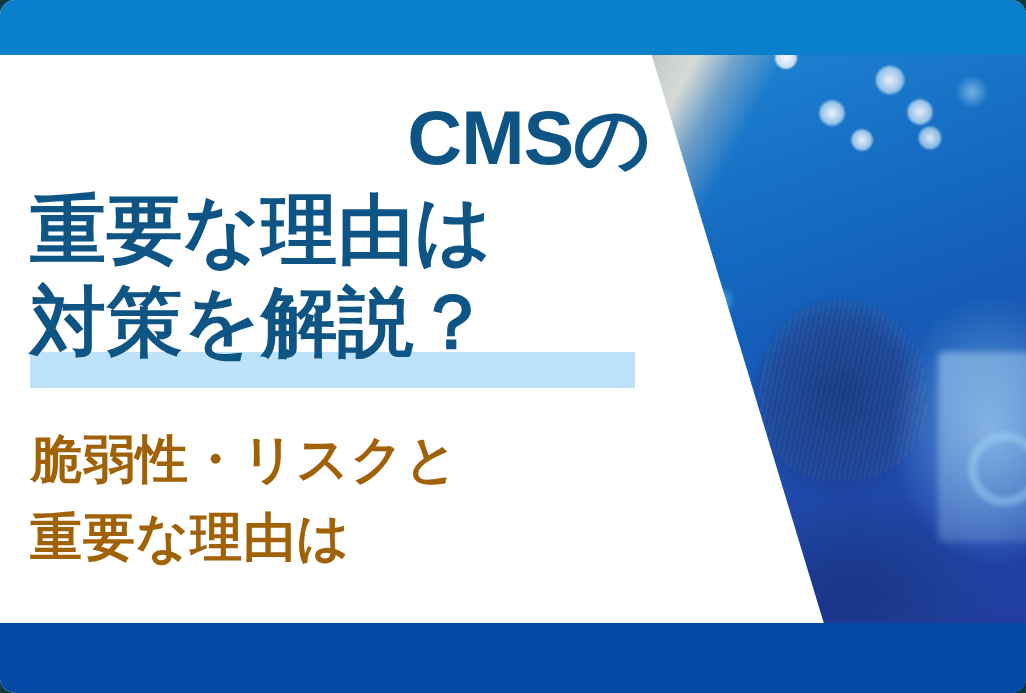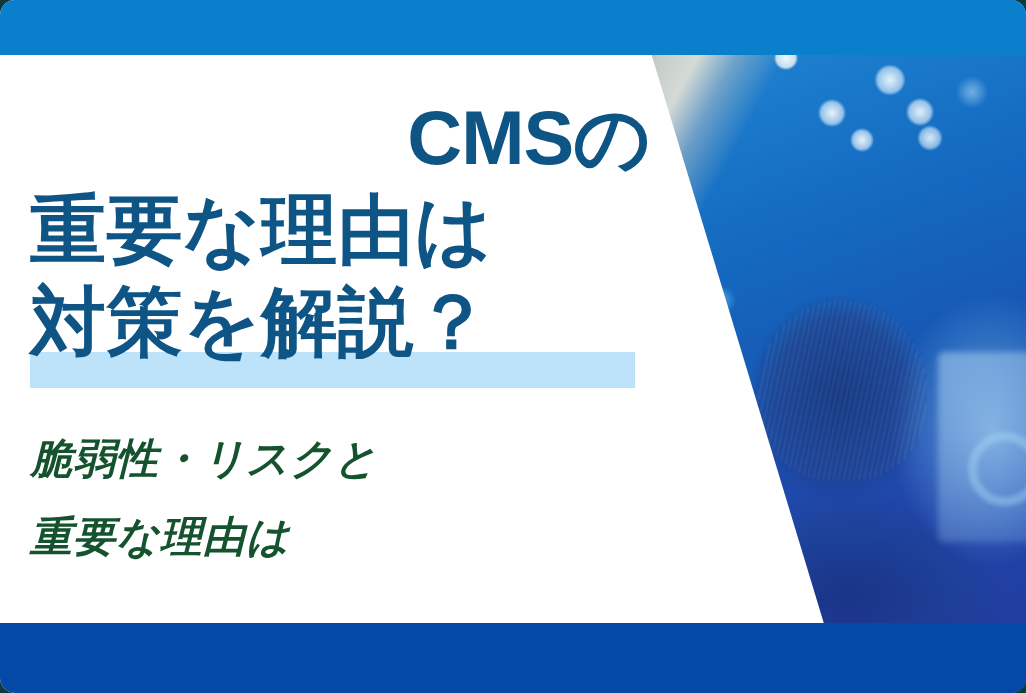--- a/index.html
+++ b/index.html
@@ -162,27 +162,26 @@
   }
 
   .subtitle-block {
     position: absolute;
     left: 30px;
     top: 420px;
     width: 600px;
   }
   .subtitle-line {
     display: block;
-    color: #14532d;
+    color: #a16207;
     font-weight: 700;
-    font-size: 42px;
+    font-size: 52px;
     line-height: 78px;
     letter-spacing: 1px;
     white-space: nowrap;
-    font-style: italic;
   }
 </style>
 </head>
 <body>
 
 <div class="card">
 
   <div class="bar-top"></div>
 
   <div class="photo-wrap">

